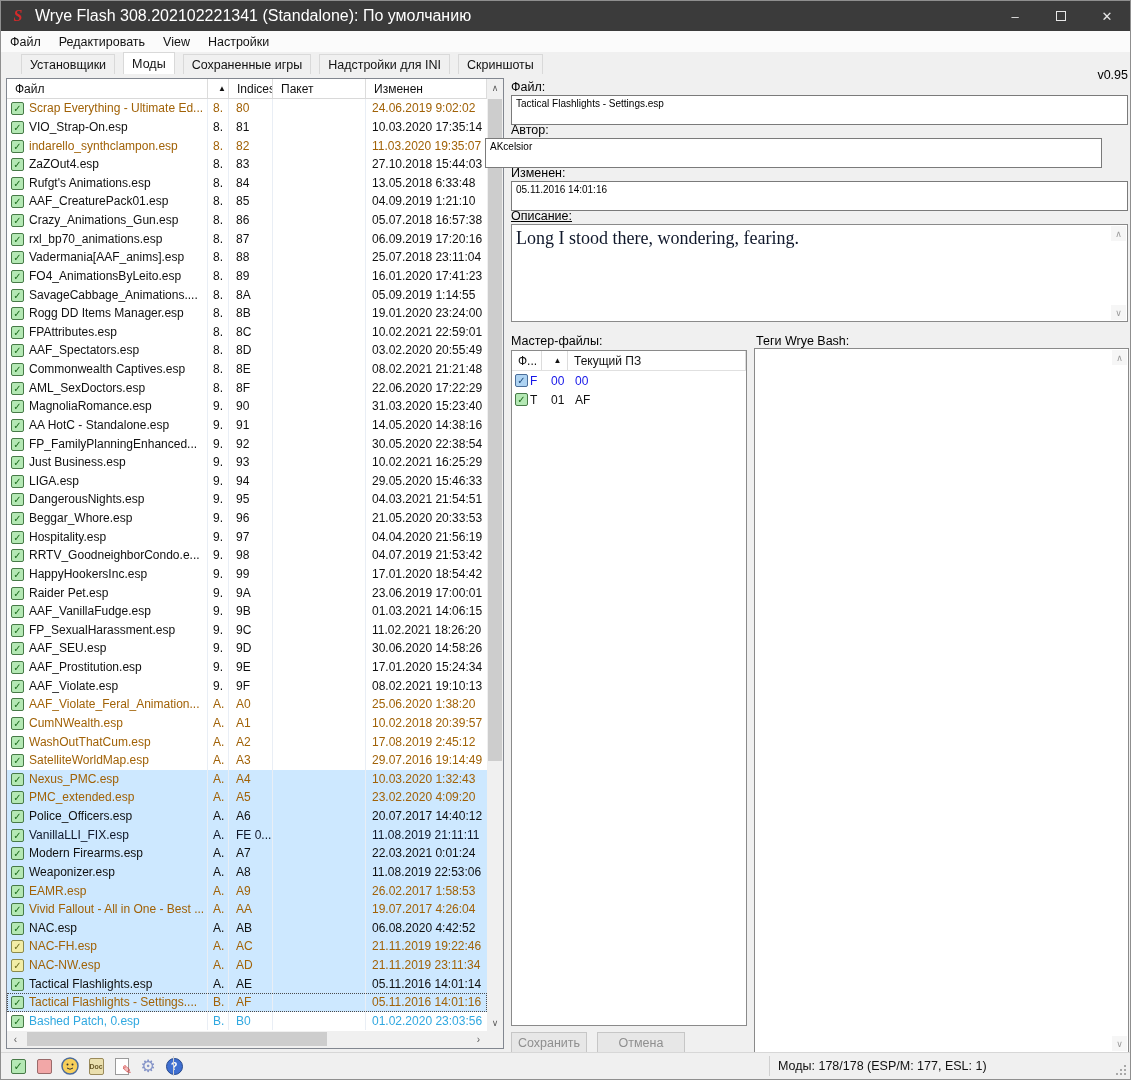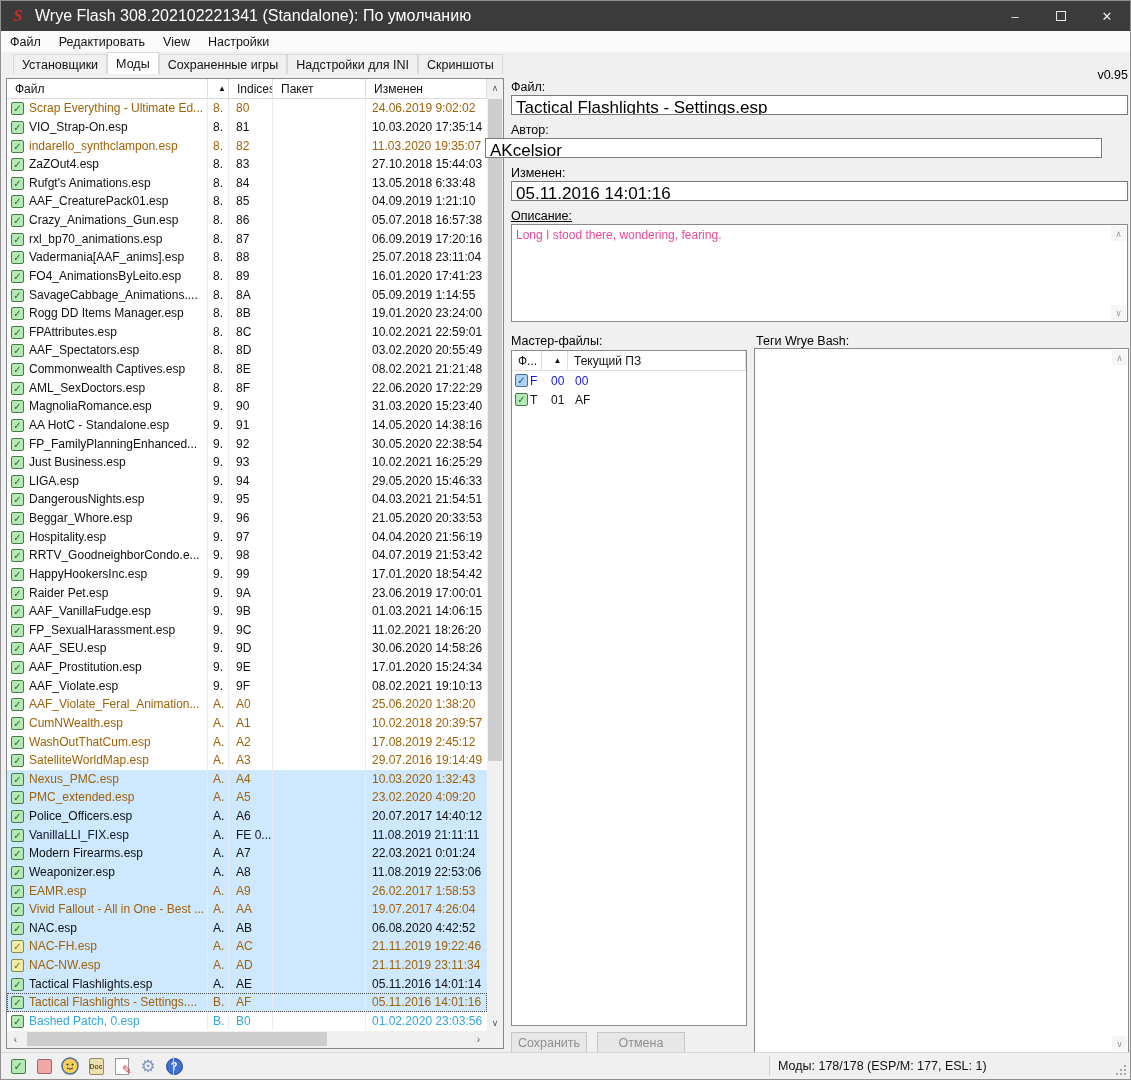--- a/index.html
+++ b/index.html
@@ -19,21 +19,21 @@
              color:#e8e8e8; font-size:13px; }
   .maxbox { width:10px; height:10px; border:1px solid #e8e8e8; display:inline-block; }
 
   
   .menubar { position:absolute; left:0; top:30px; width:100%; height:21px; background:#fbfbfb;
              display:flex; align-items:center; }
   .menu-item { padding:0 9px; font-size:12.5px; color:#111; height:100%; display:flex; align-items:center; }
 
   
   .tabbar { position:absolute; left:0; top:51px; width:100%; height:22px; background:#f0f0f0;
-            display:flex; align-items:flex-end; padding-left:12px; }
+            display:flex; align-items:flex-end; padding-left:20px;gap:8px; }
   .tab { height:20px; padding:0 8px; font-size:12.5px; color:#111; background:#f0f0f0;
          border:1px solid #d9d9d9; border-bottom:none; display:flex; align-items:center; margin-right:0px; }
   .tab.active { background:#fff; height:22px; position:relative; z-index:2; }
 
   
   .mods-panel { position:absolute; left:5px; top:77px; width:498px; height:971px; background:#fff;
                 border:1px solid #828790; }
   .thead { position:absolute; left:0; top:0; right:16px; height:20px; background:#fff;
            border-bottom:1px solid #d9d9d9; display:flex; font-size:12px; color:#111; }
   .thead .hcell { display:flex; align-items:center; padding-left:8px; border-right:1px solid #dcdcdc;
@@ -75,27 +75,27 @@
   .vscroll .thumb { position:absolute; left:1px; width:14px; background:#cdcdcd; top:20px; height:662px; }
   .hscroll { position:absolute; left:0; bottom:0; right:16px; height:17px; background:#f0f0f0; }
   .hscroll .arrow { position:absolute; top:0; width:17px; height:17px; color:#5a5a5a; font-size:10px;
                     display:flex; align-items:center; justify-content:center; }
   .hscroll .left { left:0; } .hscroll .right { right:0; }
   .hscroll .thumb { position:absolute; top:1px; height:14px; background:#cdcdcd; left:20px; width:300px; }
   .sb-corner { position:absolute; right:0; bottom:0; width:16px; height:17px; background:#f0f0f0; }
 
   
   .lbl { position:absolute; font-size:12.5px; color:#000; }
-  .textbox { position:absolute; height:20px; background:#fff; border:1px solid #7a7a7a;
-             font-size:17px; color:#000; padding:2px 4px; white-space:nowrap; overflow:hidden; }
+  .textbox { position:absolute; height:30px; background:#fff; border:1px solid #7a7a7a;
+             font-size:10px; color:#000; padding:2px 4px; white-space:nowrap; overflow:hidden; }
   .bigbox { position:absolute; background:#fff; border:1px solid #8a8a8a; }
   .boxscroll-up, .boxscroll-down { position:absolute; right:1px; width:15px; height:15px; color:#9a9a9a;
              font-size:9px; display:flex; align-items:center; justify-content:center; background:#f6f6f6; }
   .boxscroll-up { top:1px; } .boxscroll-down { bottom:1px; }
-  .desc-text { position:absolute; left:4px; top:3px; right:20px; font-size:12px; color:#ec4899; }
+  .desc-text { position:absolute; left:4px; top:3px; right:20px; font-size:18px; color:#0f172a;font-family:Liberation Serif, serif; }
 
   .masters-head { position:absolute; left:0; top:0; right:0; height:20px; border-bottom:1px solid #e0e0e0;
                   display:flex; font-size:12px; color:#111; }
   .masters-head .hcell { display:flex; align-items:center; padding-left:6px; border-right:1px solid #dcdcdc;
                          overflow:hidden; }
   .m-f { width:30px; } .m-a { width:26px; justify-content:center; padding-left:0; font-size:8px; }
   .m-cur { flex:1; border-right:none; }
   .mrow { height:19px; display:flex; align-items:center; font-size:12px; white-space:nowrap; }
   .mc-f { width:30px; flex:none; padding-left:3px; overflow:hidden; display:flex; align-items:center; }
   .mc-a { width:26px; flex:none; padding-left:9px; }

